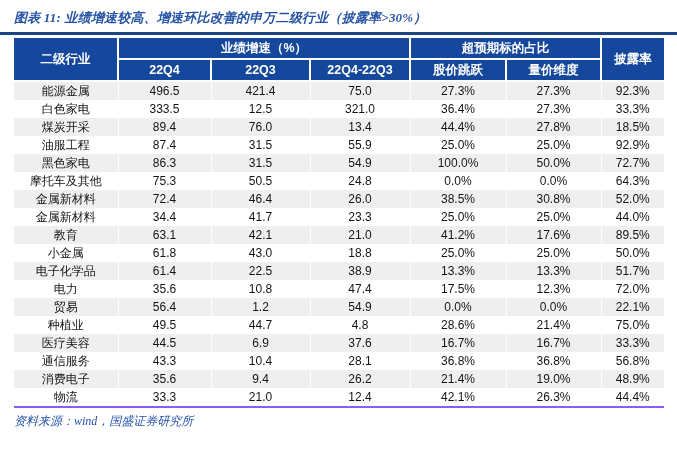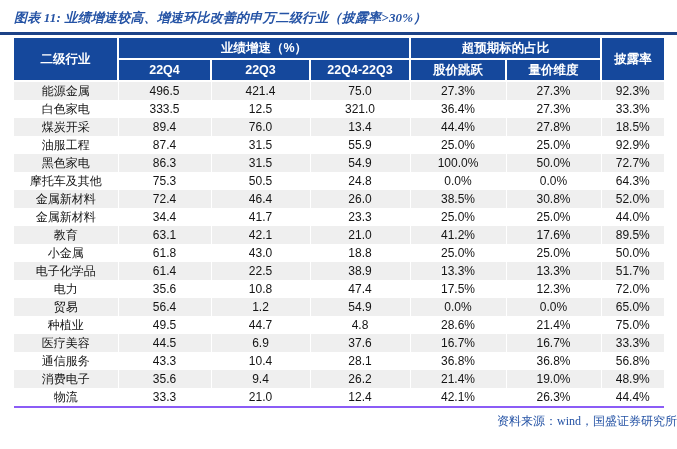--- a/index.html
+++ b/index.html
@@ -40,21 +40,21 @@
     height:18px; line-height:18px; padding:0;
     border-left:1px solid #ffffff;
     font-family:"Liberation Sans", sans-serif;
   }
   tbody td:first-child { border-left:none;margin-top:12px; }
   tbody tr:nth-child(odd)  { background:#EFEFEF; }
   tbody tr:nth-child(even) { background:#ffffff; }
   table.report { border-bottom:2px solid #8b5cf6; }
   .source {
     color:#2553A5; font-family:"Liberation Serif", serif;
-    font-size:12px; margin:5px 0 0 14px;text-align:right;
+    font-style:italic; font-size:12px; margin:5px 0 0 14px;
   }
 </style>
 </head>
 <body>
 
 <div class="page">
 
   <div class="title">图表 11: 业绩增速较高、增速环比改善的申万二级行业（披露率&gt;30%）</div>
 
   <div class="rule"></div>
@@ -193,21 +193,21 @@
           <td>12.3%</td>
           <td>72.0%</td>
         </tr>
         <tr>
           <td>贸易</td>
           <td>56.4</td>
           <td>1.2</td>
           <td>54.9</td>
           <td>0.0%</td>
           <td>0.0%</td>
-          <td>65.0%</td>
+          <td>22.1%</td>
         </tr>
         <tr>
           <td>种植业</td>
           <td>49.5</td>
           <td>44.7</td>
           <td>4.8</td>
           <td>28.6%</td>
           <td>21.4%</td>
           <td>75.0%</td>
         </tr>

